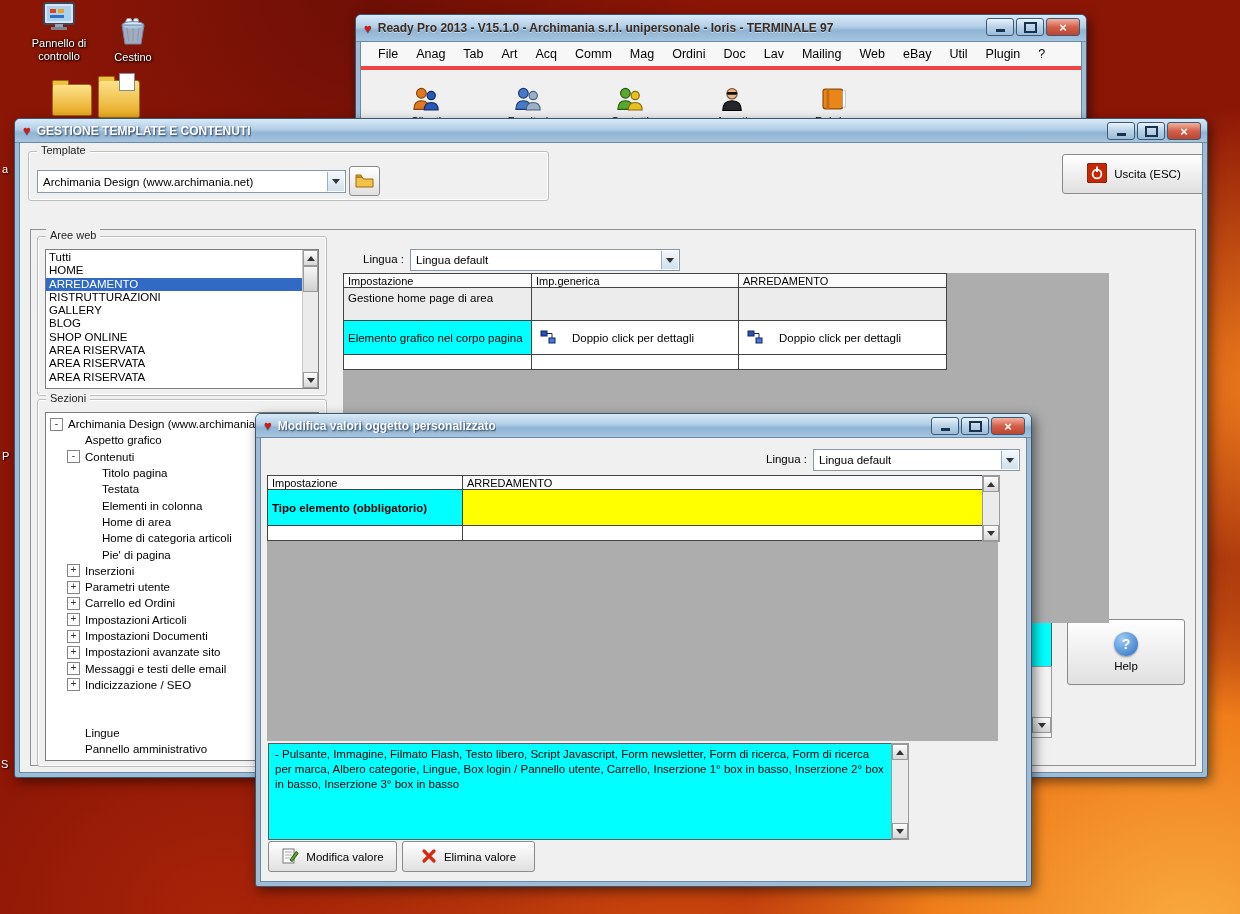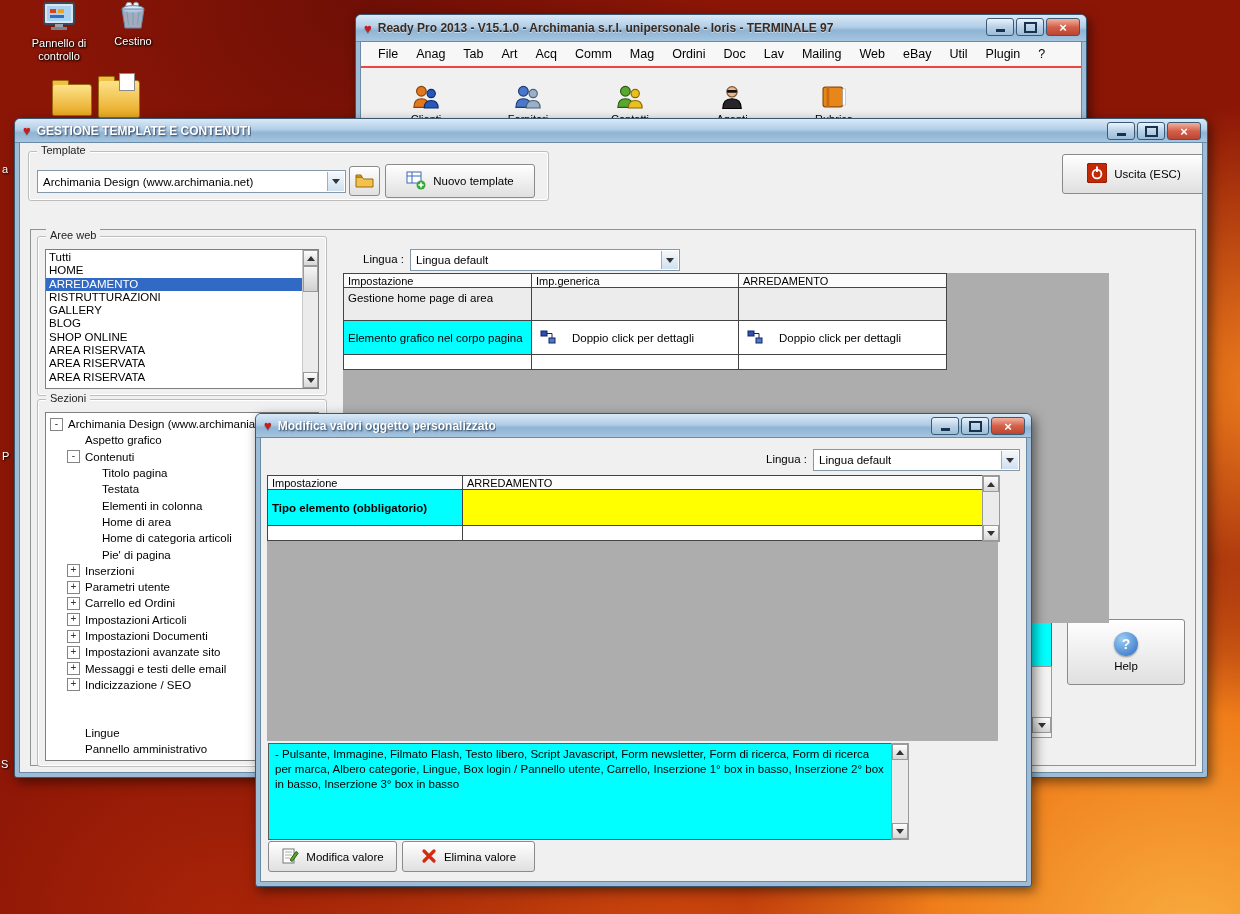--- a/index.html
+++ b/index.html
@@ -37,21 +37,21 @@
     background:linear-gradient(#eaf3fb,#b9d1e7 50%,#9cbcd8);display:flex;align-items:center;
     justify-content:center;color:#16324e;font-weight:bold;font-size:11px;line-height:1;}
   .cap-btn .g-min{display:block;width:9px;height:3px;background:#16324e;margin-top:7px;}
   .cap-btn .g-max{display:block;width:9px;height:7px;border:2px solid #16324e;}
   .cap-close{width:32px;background:linear-gradient(#f2b2a0,#d4604a 50%,#bb4530);color:#fff;font-size:13px;}
   .win-body{position:absolute;left:4px;right:4px;top:23px;bottom:4px;background:#f0f0f0;
     border:1px solid #6a8aa6;overflow:hidden;}
   
   #readypro{left:355px;top:14px;width:730px;height:164px;z-index:2;}
   #readypro .titlebar{height:26px;}
-  .menubar{height:24px;background:#f7f7f7;border-bottom:2px solid #ef4444;display:flex;align-items:center;padding-left:8px;}
+  .menubar{height:24px;background:#f7f7f7;border-bottom:4px solid #ef4444;display:flex;align-items:center;padding-left:8px;}
   .menu-item{padding:3px 9px;font-size:12.5px;cursor:default;}
   .rp-toolbar{display:flex;padding-left:14px;}
   .tb-cell{width:102px;display:flex;flex-direction:column;align-items:center;padding-top:12px;}
   .tb-ico{height:30px;display:flex;align-items:flex-end;}
   .tb-label{font-size:11px;margin-top:3px;}
   
   .groupbox{position:absolute;border:1px solid #bdbdbd;border-radius:3px;box-shadow:inset 0 0 0 1px #fff;}
   .gb-label{position:absolute;top:-8px;left:8px;background:#f0f0f0;padding:0 4px;font-size:11px;color:#222;}
   .combo{position:absolute;background:#fff;border:1px solid #8598a8;font-size:11.5px;
     display:flex;align-items:center;padding-left:5px;white-space:nowrap;overflow:hidden;}
@@ -116,21 +116,21 @@
         <rect x="9" y="7" width="6" height="4" fill="#e04020"></rect>
         <rect x="17" y="7" width="6" height="4" fill="#f0a020"></rect>
         <rect x="9" y="13" width="14" height="3" fill="#3070c0"></rect>
         <rect x="14" y="22" width="8" height="3" fill="#9aa2b0"></rect>
         <rect x="10" y="25" width="16" height="3" fill="#7a8490"></rect>
       </svg>
     </span>
     <span class="dlabel">Pannello di controllo</span>
   </div>
 
-  <div class="dicon" style="left:78px;top:0px;width:70px;align-items:center;">
+  <div class="dicon" style="left:78px;top:16px;width:70px;align-items:center;">
     <span>
       <svg width="34" height="30" viewBox="0 0 34 30">
         <circle cx="13" cy="5.5" r="3.2" fill="#ffffff" stroke="#8a98a8"></circle>
         <circle cx="20" cy="4.8" r="2.6" fill="#f2f2f2" stroke="#8a98a8"></circle>
         <ellipse cx="17" cy="9" rx="11" ry="3.4" fill="#d8e8f4" stroke="#6a88a8"></ellipse>
         <path d="M6 9 L9 28 L25 28 L28 9 Z" fill="#a9c5dd" fill-opacity="0.85" stroke="#6a88a8"></path>
         <path d="M11 12 L12.5 25 M17 12 L17 25 M23 12 L21.5 25" stroke="#7d9cb8" fill="none"></path>
       </svg>
     </span>
     <span class="dlabel">Cestino</span>
@@ -260,32 +260,20 @@
               <span class="tri-d"></span>
             </span>
         </div>
         <div class="btn" style="left:320px;top:14px;width:29px;height:28px;">
           <span>
             <svg width="19" height="15" viewBox="0 0 19 15">
               <path d="M1 4 h6 l1.5 2 h9.5 v8 h-17 z" fill="#f2c24a" stroke="#9a6a10"></path>
               <path d="M1 2 h5 l1 2 h-6 z" fill="#e8ae2a" stroke="#9a6a10"></path>
             </svg>
           </span>
-        </div>
-        <div class="btn" style="left:356px;top:12px;width:148px;height:32px;">
-          <span>
-            <svg width="20" height="20" viewBox="0 0 20 20">
-              <rect x="1" y="2" width="14" height="11" fill="#fff" stroke="#3a6ab8"></rect>
-              <line x1="1" y1="6" x2="15" y2="6" stroke="#3a6ab8"></line>
-              <line x1="6" y1="2" x2="6" y2="13" stroke="#3a6ab8"></line>
-              <circle cx="15" cy="15" r="4.5" fill="#3aa63a"></circle>
-              <path d="M15 12.4 v5.2 M12.4 15 h5.2" stroke="#fff" stroke-width="1.6"></path>
-            </svg>
-          </span>
-          <span>Nuovo template</span>
         </div>
       </div>
 
       <div class="btn" style="left:1042px;top:11px;width:142px;height:38px;text-align:right;">
         <span>
           <svg width="20" height="20" viewBox="0 0 20 20">
             <rect width="20" height="20" rx="3" fill="#c42806" stroke="#7a1800"></rect>
             <circle cx="10" cy="11" r="4.4" fill="none" stroke="#fff" stroke-width="1.8"></circle>
             <line x1="10" y1="3.5" x2="10" y2="9" stroke="#fff" stroke-width="1.9"></line>
           </svg>

